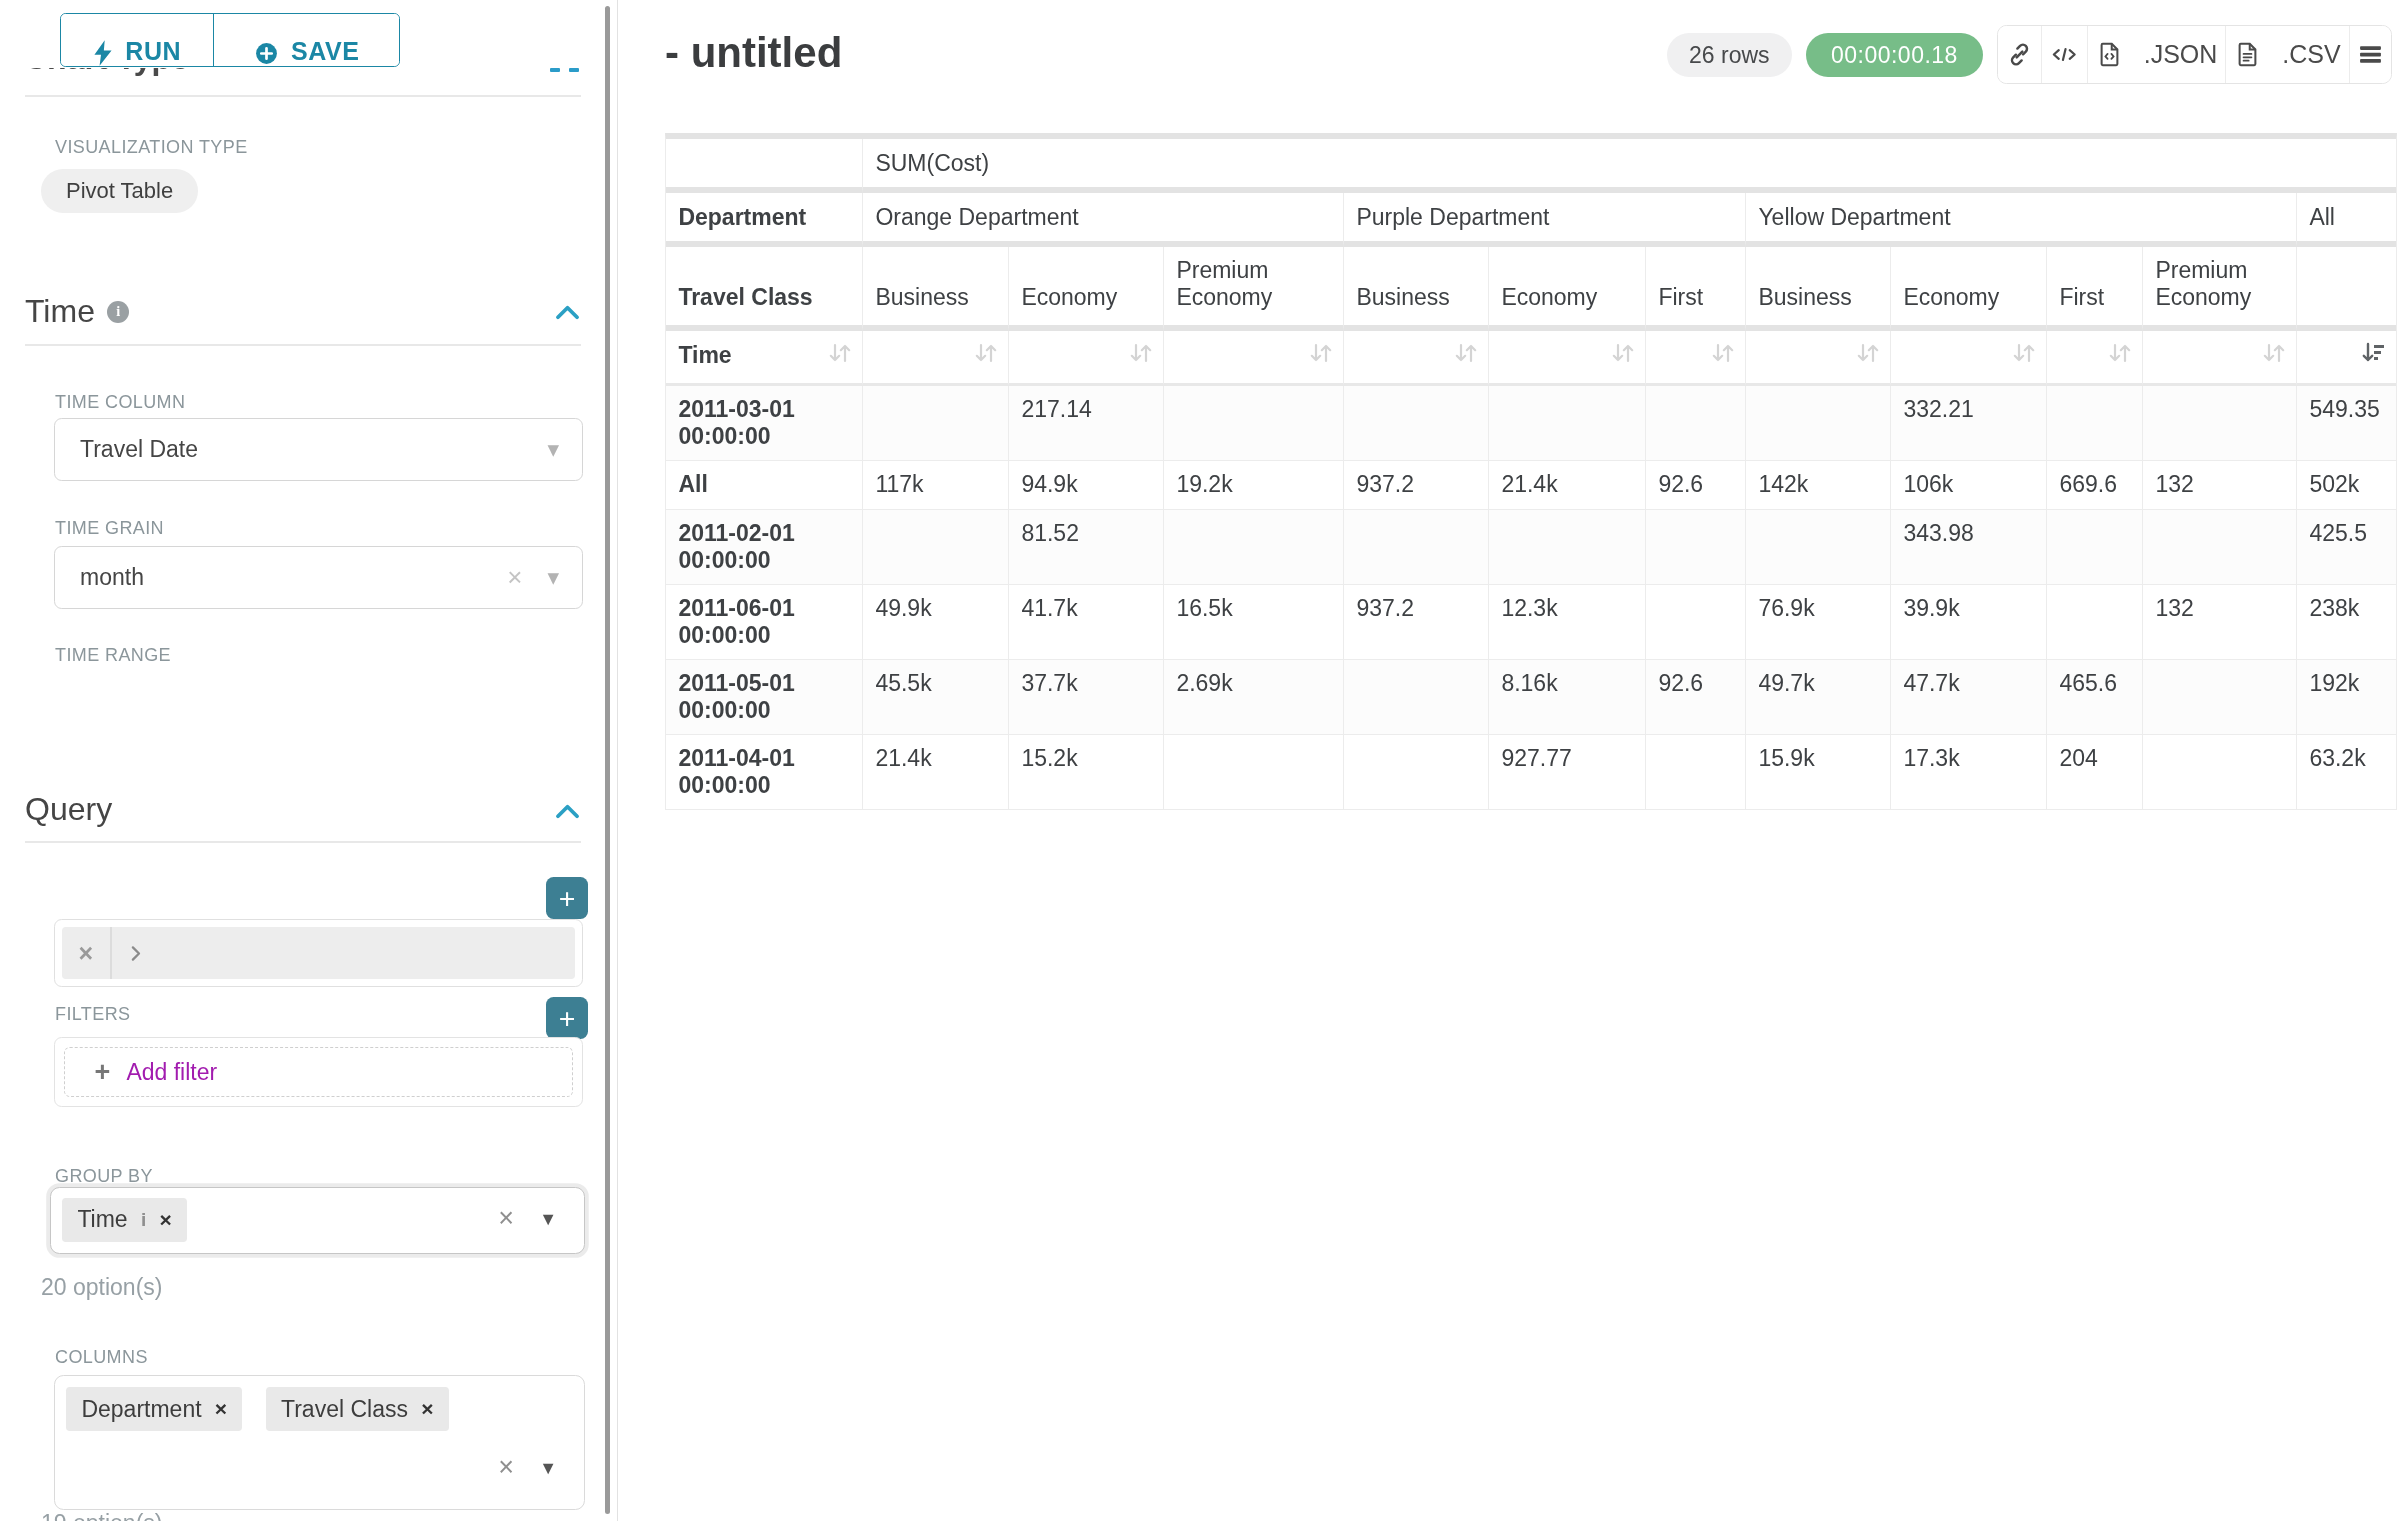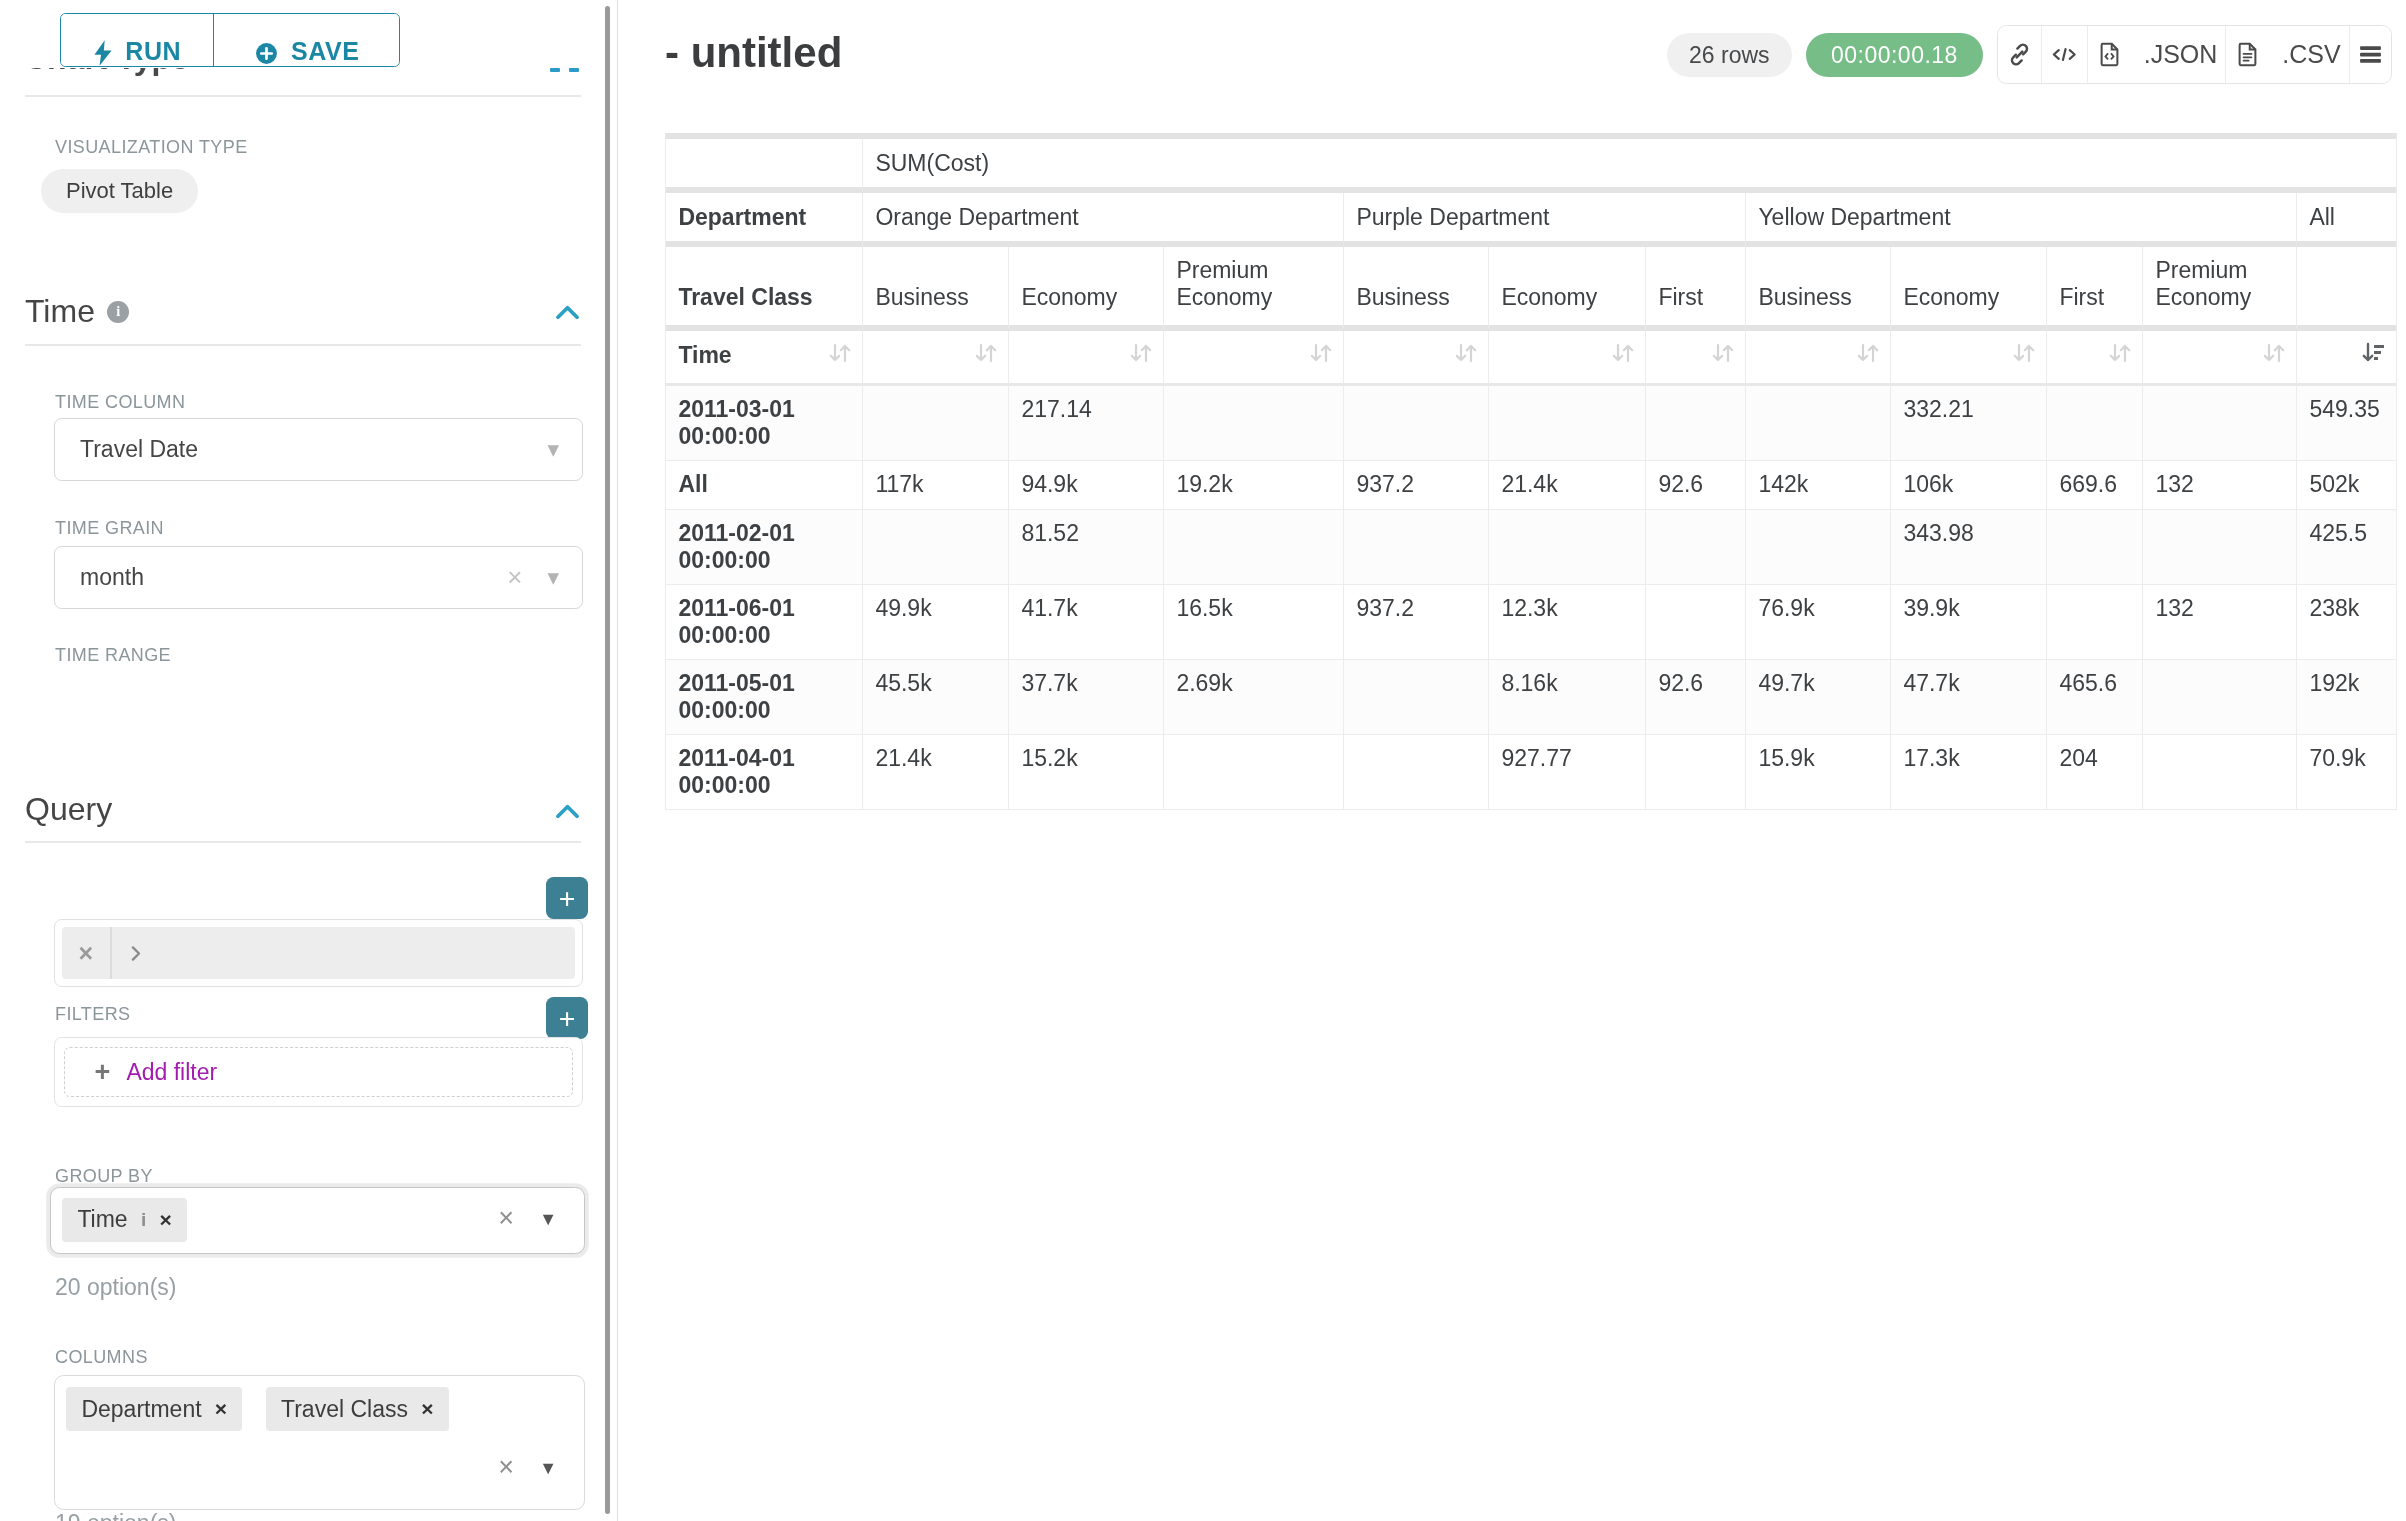--- a/index.html
+++ b/index.html
@@ -57,21 +57,21 @@
   .multi-box { position:absolute; background:#fff; border-radius:9.5px; }
   .gb-box { left:50px; top:1187px; width:535px; height:67px; border:1.9px solid #c6c6c6;
     box-shadow:0 0 0 3.8px rgba(0,0,0,0.08); }
   .col-box { left:54px; top:1375px; width:531px; height:135px; border:1.9px solid #dadada; }
   .chip { position:absolute; height:44px; background:#e9e9e9; border-radius:3.8px;
     display:flex; align-items:center; gap:13.3px; padding:0 15px; font-size:23px; color:#3d3d3d; }
   .chip .chip-i { color:#8f8f8f; font-size:19px; font-weight:700; }
   .chip .chip-x { color:#333; font-size:21px; font-weight:700; }
   .ms-clear { position:absolute; color:#8f8f8f; font-size:27px; }
   .ms-caret { position:absolute; color:#555; font-size:18px; }
-  .hint { position:absolute; left:55px; font-size:23px; color:#97a0a5; }
+  .hint { position:absolute; left:41px; font-size:23px; color:#97a0a5; }
 
   
   .main { position:absolute; left:620px; top:0; right:0; bottom:0; background:#fff; }
   .page-title { position:absolute; left:45px; top:28.5px; font-size:42px; color:#3b3d3f; }
   .toolbar { position:absolute; top:25px; right:14.3px; display:flex; align-items:center; gap:14.3px; }
   .rows-pill { height:44px; line-height:44px; padding:0 22px; background:#f0f0f1;
     border-radius:22px; font-size:23px; color:#47494b; }
   .timer-pill { height:44px; line-height:44px; padding:0 25px; background:#77bd88;
     border-radius:22px; font-size:23px; color:#fff; letter-spacing:0.5px; }
   .tool-group { display:flex; height:59px; border:1.9px solid #e4e4e4; border-radius:9.5px;
@@ -457,19 +457,19 @@
             <td>21.4k</td>
             <td>15.2k</td>
             <td></td>
             <td></td>
             <td>927.77</td>
             <td></td>
             <td>15.9k</td>
             <td>17.3k</td>
             <td>204</td>
             <td></td>
-            <td>70.9k</td>
+            <td>63.2k</td>
           </tr>
         </tbody>
       </table>
   </div>
 </div>
 
 
 </body></html>

